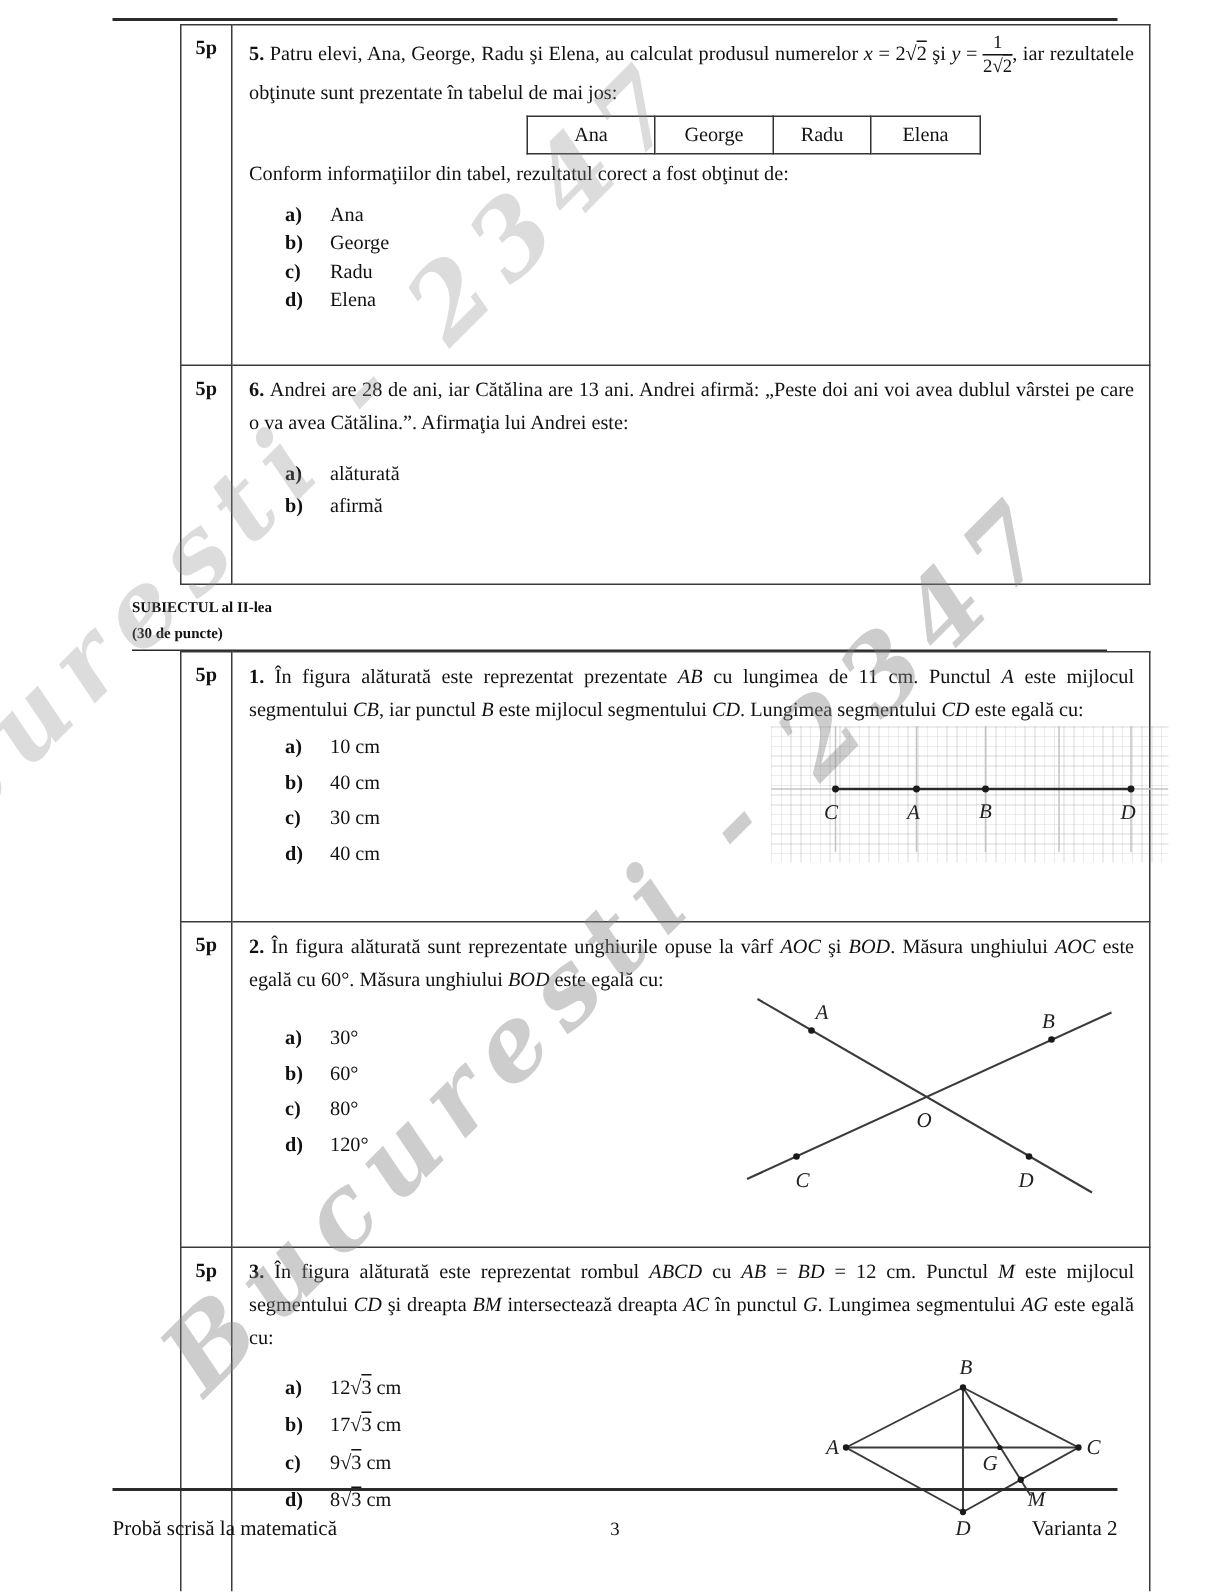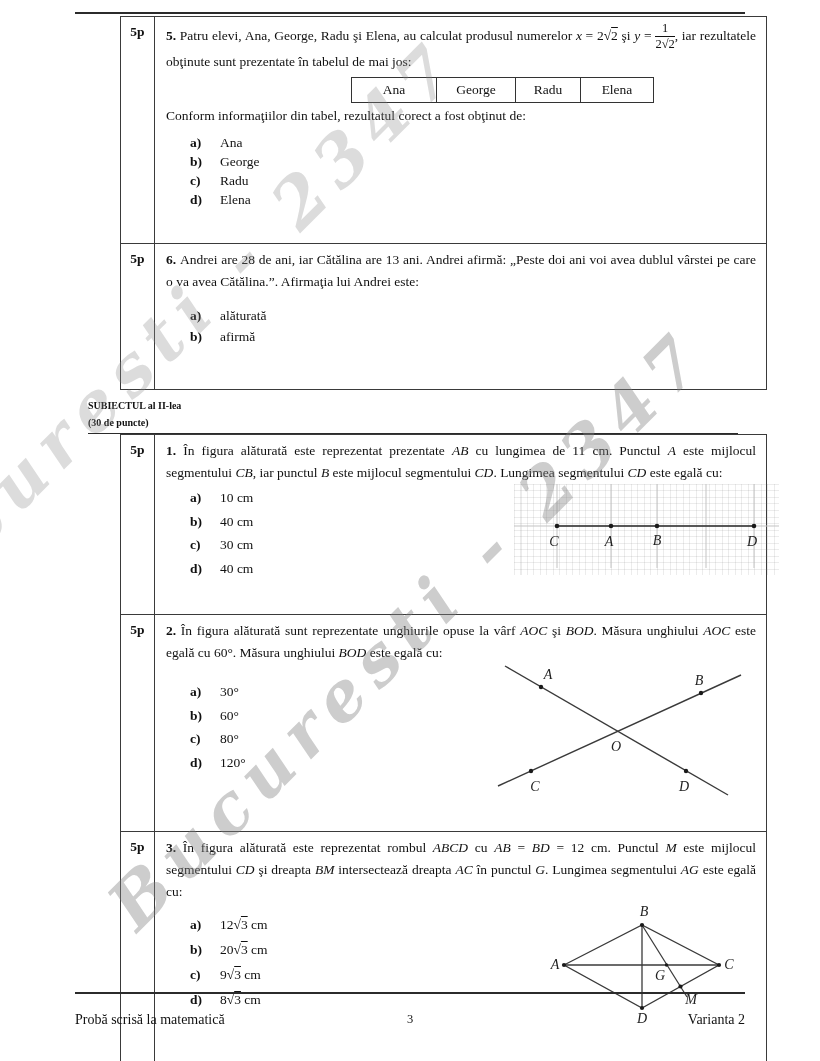--- a/index.html
+++ b/index.html
@@ -229,21 +229,21 @@
       <td class="qc" style="height:223px;">
         <p class="para"><b>3. </b><span>În figura alăturată este reprezentat rombul </span><i>ABCD</i><span> cu </span><i>AB</i><span> = </span><i>BD</i><span> = 12 cm. Punctul </span><i>M</i><span> este mijlocul segmentului </span><i>CD</i><span> şi dreapta </span><i>BM</i><span> intersectează dreapta </span><i>AC</i><span> în punctul </span><i>G</i><span>. Lungimea segmentului </span><i>AG</i><span> este egală cu:</span></p>
         <div class="frow">
           <div class="opts wide" style="flex:0 0 300px;margin-top:9px;line-height:25px;">
             <div class="opt" style="line-height:25px;">
                   <b>a)</b>
                   <span class="otxt"><span class="sq"><span>12</span><span class="sq-sign">√</span><span class="ov">3</span></span><span> cm</span></span>
                 </div>
             <div class="opt" style="line-height:25px;">
                   <b>b)</b>
-                  <span class="otxt"><span class="sq"><span>20</span><span class="sq-sign">√</span><span class="ov">3</span></span><span> cm</span></span>
+                  <span class="otxt"><span class="sq"><span>17</span><span class="sq-sign">√</span><span class="ov">3</span></span><span> cm</span></span>
                 </div>
             <div class="opt" style="line-height:25px;">
                   <b>c)</b>
                   <span class="otxt"><span class="sq"><span>9</span><span class="sq-sign">√</span><span class="ov">3</span></span><span> cm</span></span>
                 </div>
             <div class="opt" style="line-height:25px;">
                   <b>d)</b>
                   <span class="otxt"><span class="sq"><span>8</span><span class="sq-sign">√</span><span class="ov">3</span></span><span> cm</span></span>
                 </div>
           </div>

